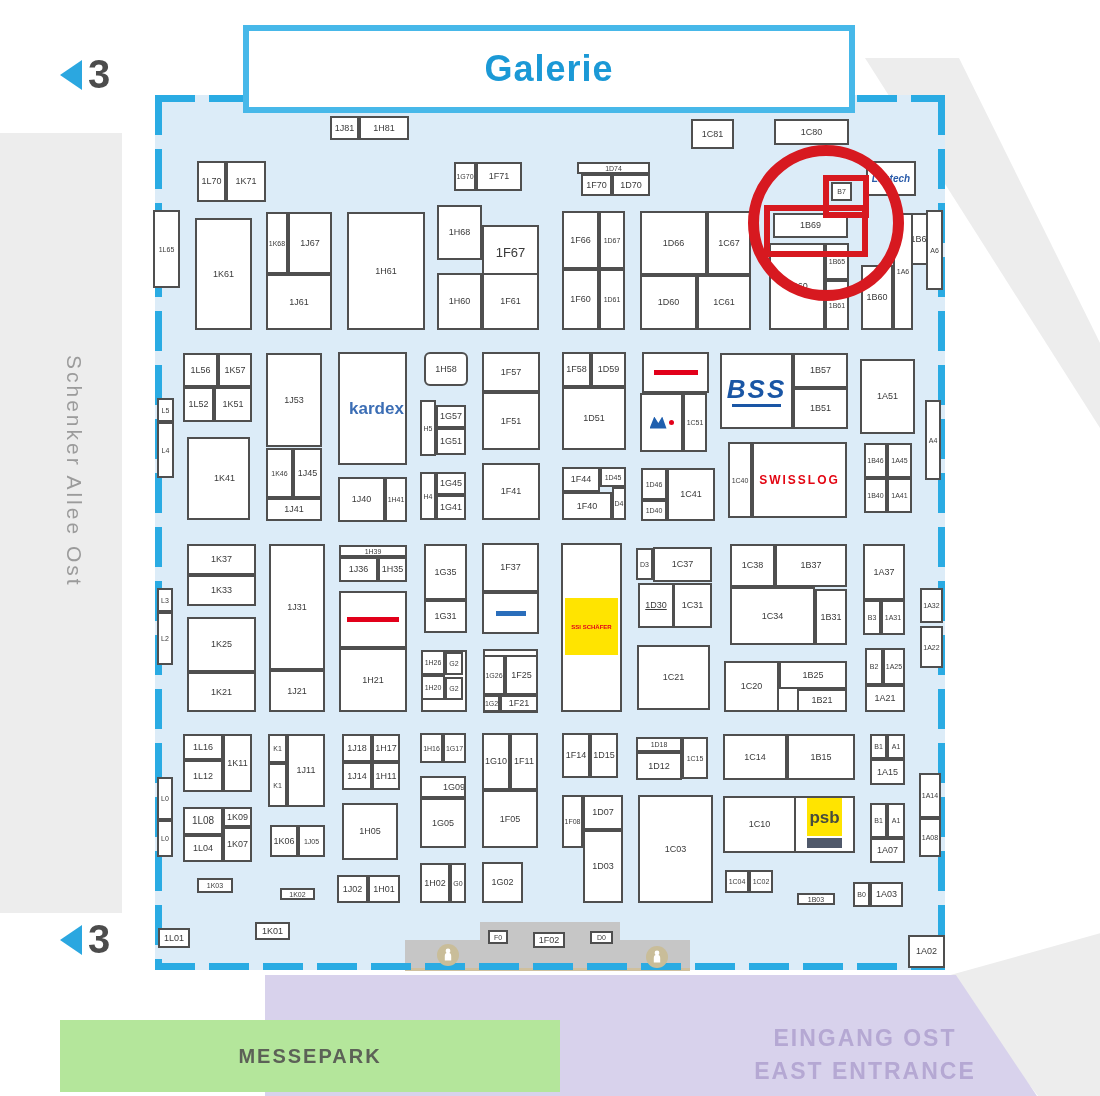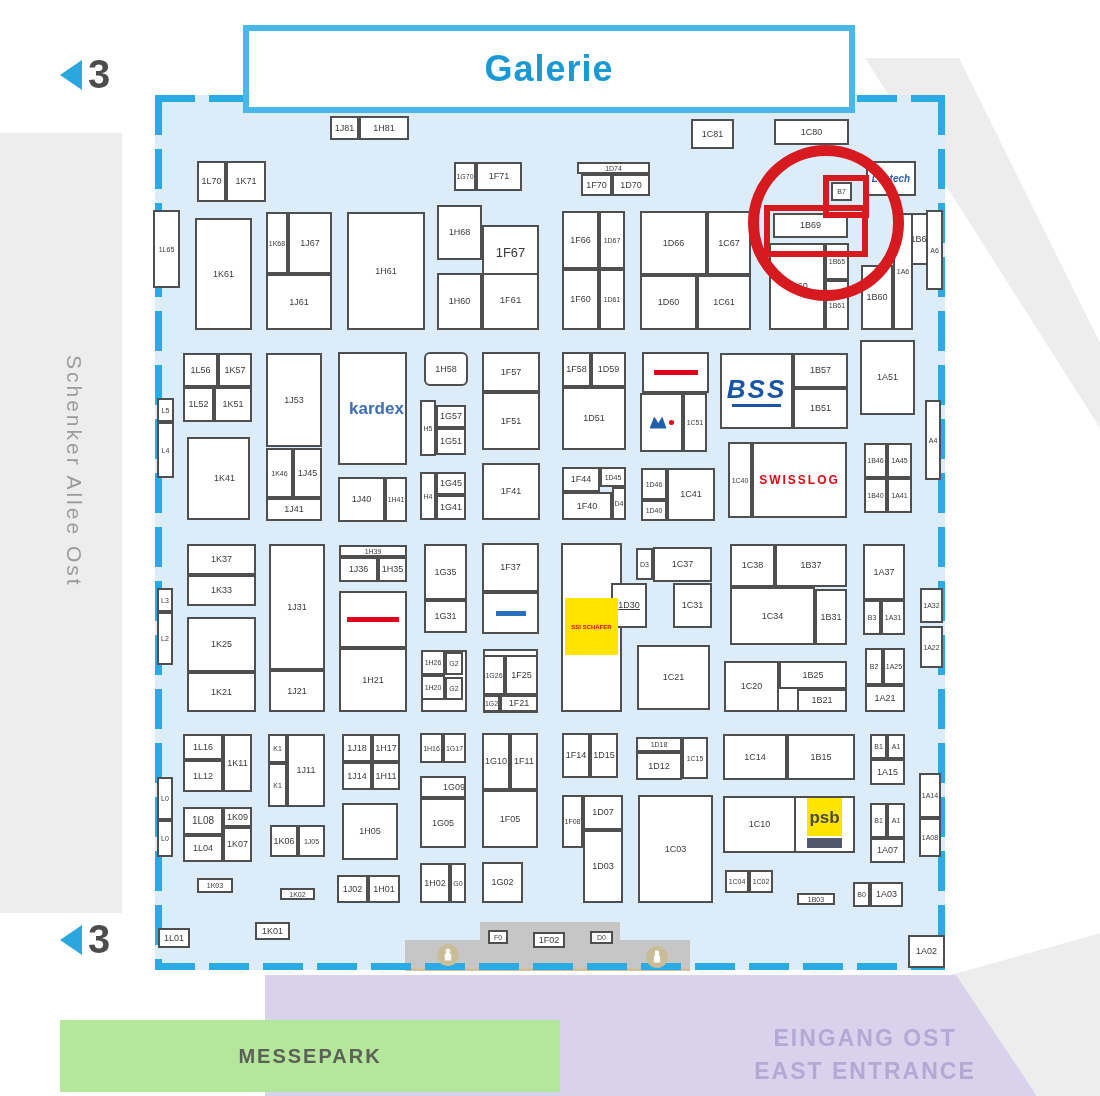--- a/index.html
+++ b/index.html
@@ -110,21 +110,21 @@
       <div class="booth" style="left: 773px; top: 213px; width: 75px; height: 25px; font-size: 9px;">1B69</div>
       <div class="booth" style="left: 153px; top: 210px; width: 27px; height: 78px; font-size: 7px;">1L65</div>
       <div class="booth" style="left: 195px; top: 218px; width: 57px; height: 112px; font-size: 9px;">1K61</div>
       <div class="booth" style="left: 266px; top: 212px; width: 22px; height: 62px; font-size: 7px;">1K68</div>
       <div class="booth" style="left: 288px; top: 212px; width: 44px; height: 62px; font-size: 9px;">1J67</div>
       <div class="booth" style="left: 266px; top: 274px; width: 66px; height: 56px; font-size: 9px;">1J61</div>
       <div class="booth" style="left: 347px; top: 212px; width: 78px; height: 118px; font-size: 9px;">1H61</div>
       <div class="booth" style="left: 437px; top: 205px; width: 45px; height: 55px; font-size: 9px;">1H68</div>
       <div class="booth" style="left: 482px; top: 205px; width: 57px; height: 55px; font-size: 13px; margin-top: 20px;">1F67</div>
       <div class="booth" style="left: 437px; top: 273px; width: 45px; height: 57px; font-size: 9px;">1H60</div>
-      <div class="booth" style="left: 482px; top: 273px; width: 57px; height: 57px; font-size: 9px; font-family: Liberation Mono, monospace;">1F61</div>
+      <div class="booth" style="left: 482px; top: 273px; width: 57px; height: 57px; font-size: 9px;">1F61</div>
       <div class="booth" style="left: 562px; top: 211px; width: 37px; height: 58px; font-size: 9px;">1F66</div>
       <div class="booth" style="left: 599px; top: 211px; width: 26px; height: 58px; font-size: 7px;">1D67</div>
       <div class="booth" style="left: 562px; top: 269px; width: 37px; height: 61px; font-size: 9px;">1F60</div>
       <div class="booth" style="left: 599px; top: 269px; width: 26px; height: 61px; font-size: 7px;">1D61</div>
       <div class="booth" style="left: 640px; top: 211px; width: 67px; height: 64px; font-size: 9px;">1D66</div>
       <div class="booth" style="left: 707px; top: 211px; width: 44px; height: 64px; font-size: 9px;">1C67</div>
       <div class="booth" style="left: 640px; top: 275px; width: 57px; height: 55px; font-size: 9px;">1D60</div>
       <div class="booth" style="left: 697px; top: 275px; width: 54px; height: 55px; font-size: 9px;">1C61</div>
       <div class="booth" style="left: 769px; top: 243px; width: 56px; height: 87px; font-size: 9px;">1C60</div>
       <div class="booth" style="left: 825px; top: 243px; width: 24px; height: 37px; font-size: 7px;">1B65</div>
@@ -149,21 +149,21 @@
       <div class="booth" style="left: 482px; top: 392px; width: 58px; height: 58px; font-size: 9px;">1F51</div>
       <div class="booth" style="left: 562px; top: 352px; width: 29px; height: 35px; font-size: 9px;">1F58</div>
       <div class="booth" style="left: 591px; top: 352px; width: 35px; height: 35px; font-size: 9px;">1D59</div>
       <div class="booth" style="left: 562px; top: 387px; width: 64px; height: 63px; font-size: 9px;">1D51</div>
       <div class="booth lg-redbar" style="left: 642px; top: 352px; width: 67px; height: 41px;"></div>
       <div class="booth lg-mark" style="left: 640px; top: 393px; width: 43px; height: 59px;"></div>
       <div class="booth" style="left: 683px; top: 393px; width: 24px; height: 59px; font-size: 7px;">1C51</div>
       <div class="booth lg-bss" style="left: 720px; top: 353px; width: 73px; height: 76px;">BSS</div>
       <div class="booth" style="left: 793px; top: 353px; width: 55px; height: 35px; font-size: 9px;">1B57</div>
       <div class="booth" style="left: 793px; top: 388px; width: 55px; height: 41px; font-size: 9px;">1B51</div>
-      <div class="booth" style="left: 860px; top: 340px; width: 55px; height: 75px; font-size: 9px;">1A51</div>
+      <div class="booth" style="left: 860px; top: 359px; width: 55px; height: 75px; font-size: 9px;">1A51</div>
       <div class="booth" style="left: 187px; top: 437px; width: 63px; height: 83px; font-size: 9px; padding-left: 12px;">1K41</div>
       <div class="booth" style="left: 266px; top: 448px; width: 27px; height: 50px; font-size: 7px;">1K46</div>
       <div class="booth" style="left: 293px; top: 448px; width: 29px; height: 50px; font-size: 9px;">1J45</div>
       <div class="booth" style="left: 266px; top: 498px; width: 56px; height: 23px; font-size: 9px;">1J41</div>
       <div class="booth" style="left: 338px; top: 477px; width: 47px; height: 45px; font-size: 9px;">1J40</div>
       <div class="booth" style="left: 385px; top: 477px; width: 22px; height: 45px; font-size: 7px;">1H41</div>
       <div class="booth" style="left: 420px; top: 472px; width: 16px; height: 48px; font-size: 7px;">H4</div>
       <div class="booth" style="left: 436px; top: 472px; width: 30px; height: 23px; font-size: 9px;">1G45</div>
       <div class="booth" style="left: 436px; top: 495px; width: 30px; height: 25px; font-size: 9px;">1G41</div>
       <div class="booth" style="left: 482px; top: 463px; width: 58px; height: 57px; font-size: 9px;">1F41</div>
@@ -195,21 +195,21 @@
       <div class="booth lg-redbar2" style="left: 339px; top: 591px; width: 68px; height: 57px;"></div>
       <div class="booth" style="left: 339px; top: 648px; width: 68px; height: 64px; font-size: 9px;">1H21</div>
       <div class="booth" style="left: 424px; top: 544px; width: 43px; height: 56px; font-size: 9px;">1G35</div>
       <div class="booth" style="left: 424px; top: 600px; width: 43px; height: 33px; font-size: 9px;">1G31</div>
       <div class="booth" style="left: 482px; top: 543px; width: 57px; height: 49px; font-size: 9px;">1F37</div>
       <div class="booth lg-bluebar" style="left: 482px; top: 592px; width: 57px; height: 42px;"></div>
       <div class="booth" style="left: 561px; top: 543px; width: 61px; height: 169px; font-size: 9px;"></div>
       <div class="booth lg-ssi" style="left: 565px; top: 598px; width: 53px; height: 57px;">SSI SCHÄFER</div>
       <div class="booth" style="left: 636px; top: 548px; width: 17px; height: 32px; font-size: 7px;">D3</div>
       <div class="booth" style="left: 653px; top: 547px; width: 59px; height: 35px; font-size: 9px;">1C37</div>
-      <div class="booth" style="left: 611px; top: 583px; width: 36px; height: 45px; font-size: 9px; text-decoration: underline;">1D30</div>
+      <div class="booth" style="left: 638px; top: 583px; width: 36px; height: 45px; font-size: 9px; text-decoration: underline;">1D30</div>
       <div class="booth" style="left: 673px; top: 583px; width: 39px; height: 45px; font-size: 9px;">1C31</div>
       <div class="booth" style="left: 637px; top: 645px; width: 73px; height: 65px; font-size: 9px;">1C21</div>
       <div class="booth" style="left: 730px; top: 544px; width: 45px; height: 43px; font-size: 9px;">1C38</div>
       <div class="booth" style="left: 775px; top: 544px; width: 72px; height: 43px; font-size: 9px;">1B37</div>
       <div class="booth" style="left: 730px; top: 587px; width: 85px; height: 58px; font-size: 9px;">1C34</div>
       <div class="booth" style="left: 815px; top: 589px; width: 32px; height: 56px; font-size: 9px;">1B31</div>
       <div class="booth" style="left: 863px; top: 544px; width: 42px; height: 56px; font-size: 9px;">1A37</div>
       <div class="booth" style="left: 863px; top: 600px; width: 18px; height: 35px; font-size: 7px;">B3</div>
       <div class="booth" style="left: 881px; top: 600px; width: 24px; height: 35px; font-size: 7px;">1A31</div>
       <div class="booth" style="left: 920px; top: 588px; width: 23px; height: 35px; font-size: 7px;">1A32</div>

